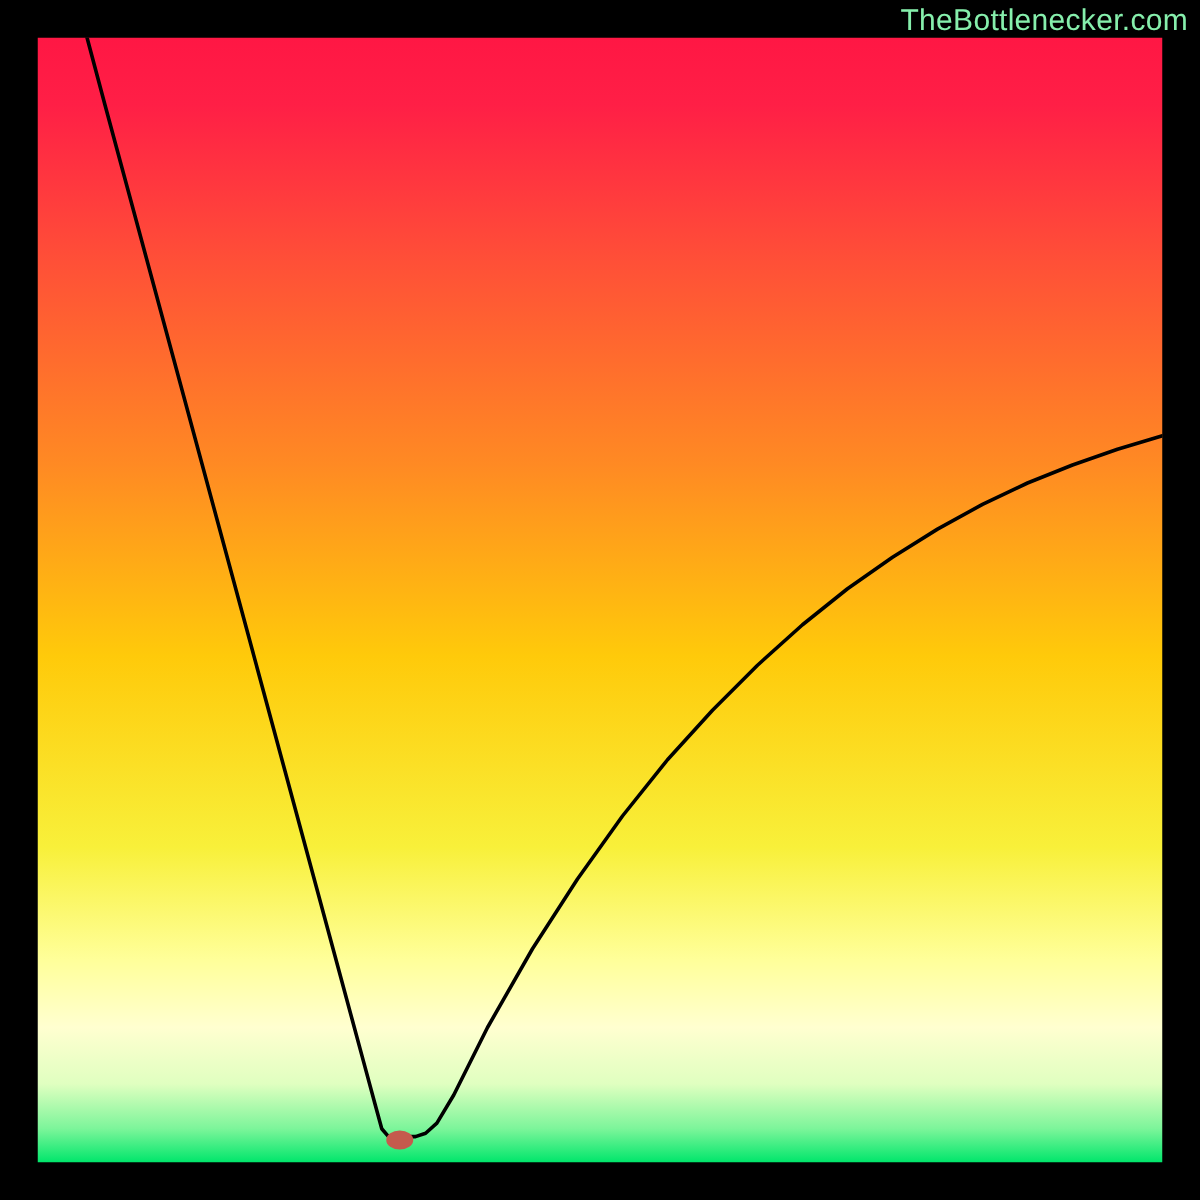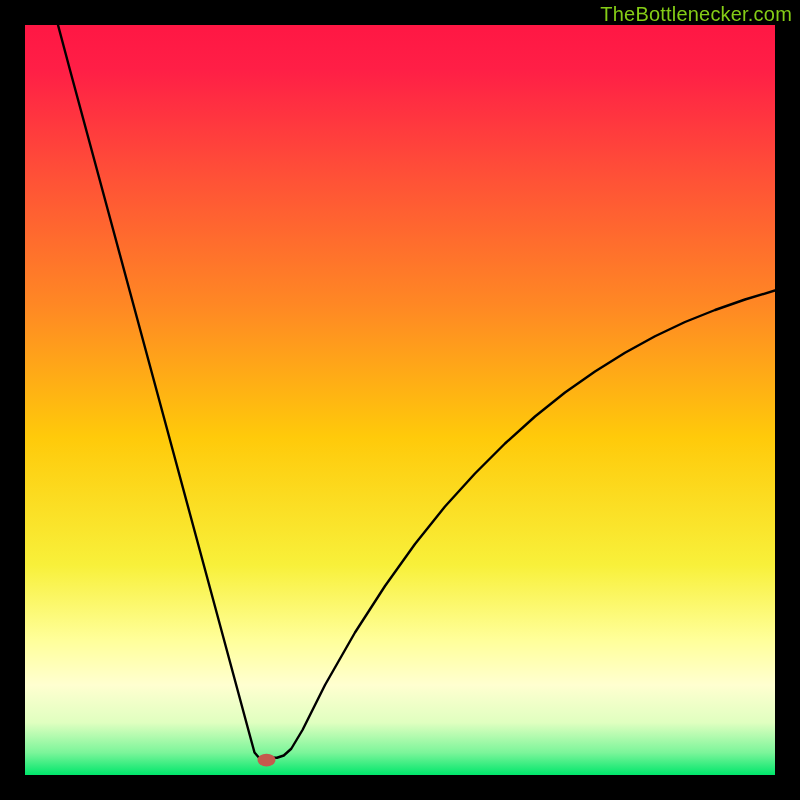--- a/index.html
+++ b/index.html
@@ -21,21 +21,21 @@
     position: absolute;
     left: 25px;
     top: 25px;
     width: 750px;
     height: 750px;
   }
   .watermark {
     position: absolute;
     top: 3px;
     right: 8px;
-    color: #84cc16;
+    color: #86efac;
     font-size: 20px;
     font-weight: 500;
     letter-spacing: 0.2px;
     user-select: none;
   }
 </style>
 </head>
 <body>
 
 <div class="frame">

